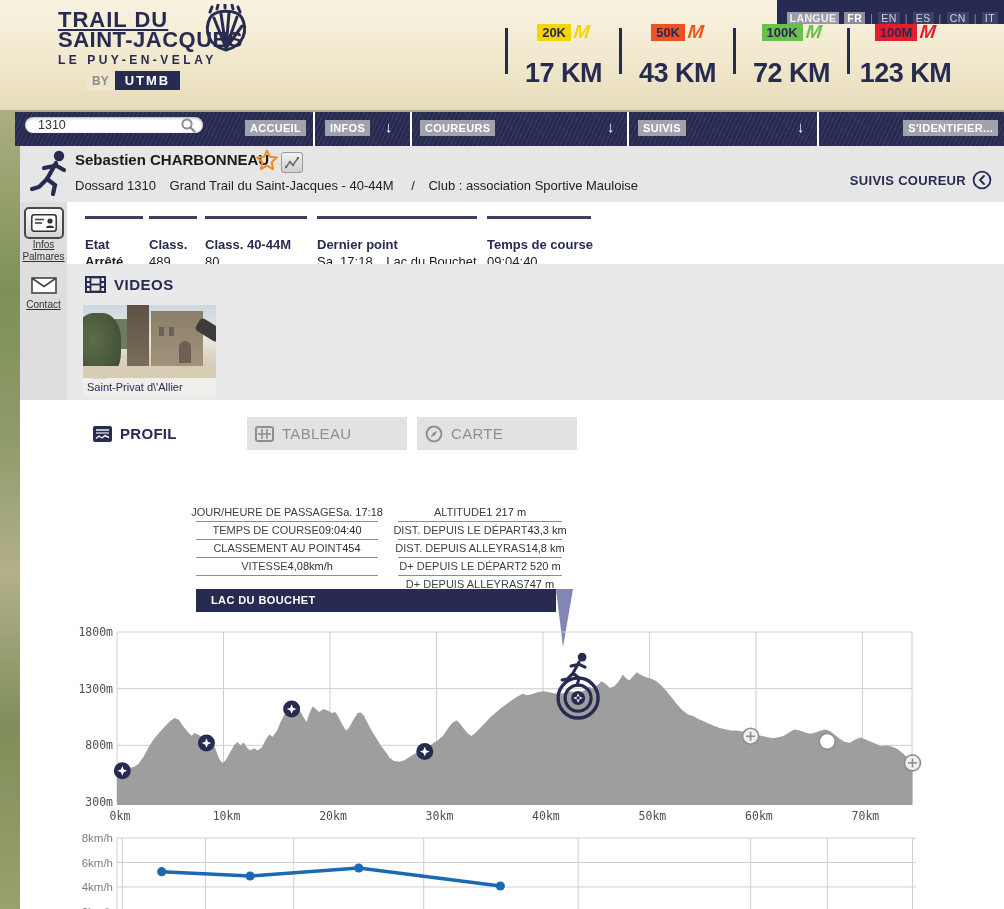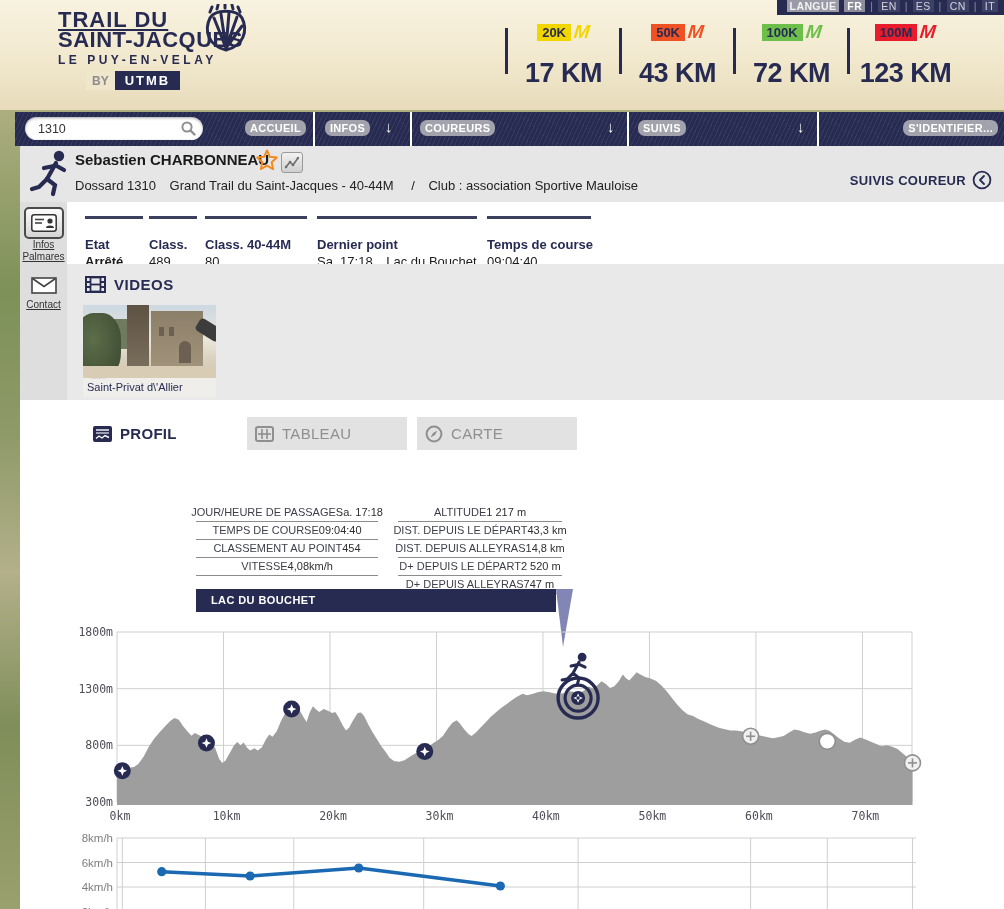--- a/index.html
+++ b/index.html
@@ -2,22 +2,22 @@
 <html><head>
 <meta charset="utf-8">
 <style>
   html,body{margin:0;padding:0;background:#777;}
   .page{position:relative;width:1004px;height:909px;overflow:hidden;
         font-family:"Liberation Sans",sans-serif;
         background:linear-gradient(180deg,#c9c2a2 0%,#a8ab7c 14%,#7d9158 32%,#8f9a69 48%,#b3b08a 63%,#7f8e5a 80%,#9aa06e 100%);}
   .abs{position:absolute;}
   
   .topbar{left:0;top:0;width:1004px;height:110px;background:linear-gradient(180deg,#f8f2e0 0%,#f1e8cd 55%,#e7dbba 100%);}
-  .langbar{right:0;top:0;height:15px;background:#272b52;color:#c9c9d2;font-size:10.5px;
-           display:flex;align-items:flex-start;padding:0 6px 0 10px;gap:5px;letter-spacing:.4px;}
+  .langbar{right:0;top:0;height:24px;background:#272b52;color:#c9c9d2;font-size:10.5px;
+           display:flex;align-items:flex-end;padding:0 6px 0 10px;gap:5px;letter-spacing:.4px;}
   .langbar .lab{background:#9b9ba8;color:#f2f2f2;padding:0 3px;font-weight:bold;}
   .langbar .on{color:#ffffff;font-weight:bold;background:#8d8d9c;padding:0 3px;}
   .langbar .opt{color:#d4d4dc;background:#3d4166;padding:0 3px;}
   .langbar .sep{color:#8d8d9c;}
   
   .logo{left:58px;top:10px;width:220px;color:#272b52;}
   .logo .l1{font-size:22px;font-weight:bold;letter-spacing:1px;line-height:20px;text-decoration:underline;}
   .logo .l2{font-size:22px;font-weight:bold;letter-spacing:0.5px;line-height:20px;}
   .logo .l3{font-size:12px;font-weight:bold;letter-spacing:3.5px;margin-top:3px;}
   .logo .byrow{margin-top:4px;margin-left:28px;display:flex;align-items:center;gap:0;}
@@ -28,26 +28,26 @@
   .races{left:505px;top:22px;display:flex;align-items:flex-start;}
   .racediv{width:3px;height:46px;background:#272b52;margin:6px 0 0 0;}
   .race{width:111px;display:flex;flex-direction:column;align-items:center;gap:9px;}
   .badgerow{display:flex;align-items:center;gap:3px;height:20px;}
   .badge{font-size:13px;font-weight:bold;color:#272b52;padding:0px 5px;line-height:17px;}
   .mglyph{font-size:19px;font-weight:bold;font-style:italic;transform:skewX(-6deg);line-height:18px;}
   .dist{font-size:27px;font-weight:bold;color:#272b52;letter-spacing:-0.5px;line-height:28px;margin-top:8px;}
   
   .mainnav{left:15px;top:112px;width:989px;height:34px;background:#272b52;
      background-image:repeating-linear-gradient(115deg,rgba(255,255,255,0.07) 0 1px,rgba(0,0,0,0) 1px 4px);}
-  .searchpill{position:absolute;left:10px;top:5px;width:178px;height:23px;background:#ffffff;border-radius:12px;
-      box-shadow:inset 0 1px 3px rgba(0,0,0,.35);display:flex;align-items:center;}
+  .searchpill{position:absolute;left:10px;top:5px;width:178px;height:16px;background:#ffffff;border-radius:12px;
+      box-shadow:inset 0 1px 3px rgba(0,0,0,.35);display:flex;align-items:flex-start;}
   .searchpill input{border:none;outline:none;background:transparent;font-size:12.5px;color:#333;width:140px;margin-left:11px;font-family:"Liberation Sans",sans-serif;}
   .navsep{position:absolute;top:0;width:2px;height:34px;background:#ffffff;}
   .chip{position:absolute;top:8px;background:rgba(172,172,180,0.92);color:#ffffff;font-weight:bold;font-size:11px;
-        padding:2px 5px;letter-spacing:.3px;cursor:pointer;border-radius:7px;}
+        padding:2px 5px;letter-spacing:.3px;cursor:pointer;}
   .navarrow{position:absolute;top:6px;color:#ffffff;font-size:15px;font-weight:bold;}
   
   .runnerbar{left:20px;top:146px;width:984px;height:56px;background:#e6e6e6;border-bottom:1px solid #c6c6c6;}
   .rname{position:absolute;left:55px;top:5px;font-size:15px;font-weight:bold;color:#1a1a1a;}
   .star{position:absolute;left:236px;top:3px;}
   .routebtn{position:absolute;left:261px;top:6px;width:20px;height:19px;border:1px solid #9a9a9a;border-radius:3px;
       background:linear-gradient(180deg,#f2f2f2,#cfcfcf);display:flex;align-items:center;justify-content:center;}
   .rdetails{position:absolute;left:55px;top:32px;font-size:13px;color:#222;}
   .rdetails span{margin-right:10px;}
   .rdetails .race-n{margin-right:14px;}

